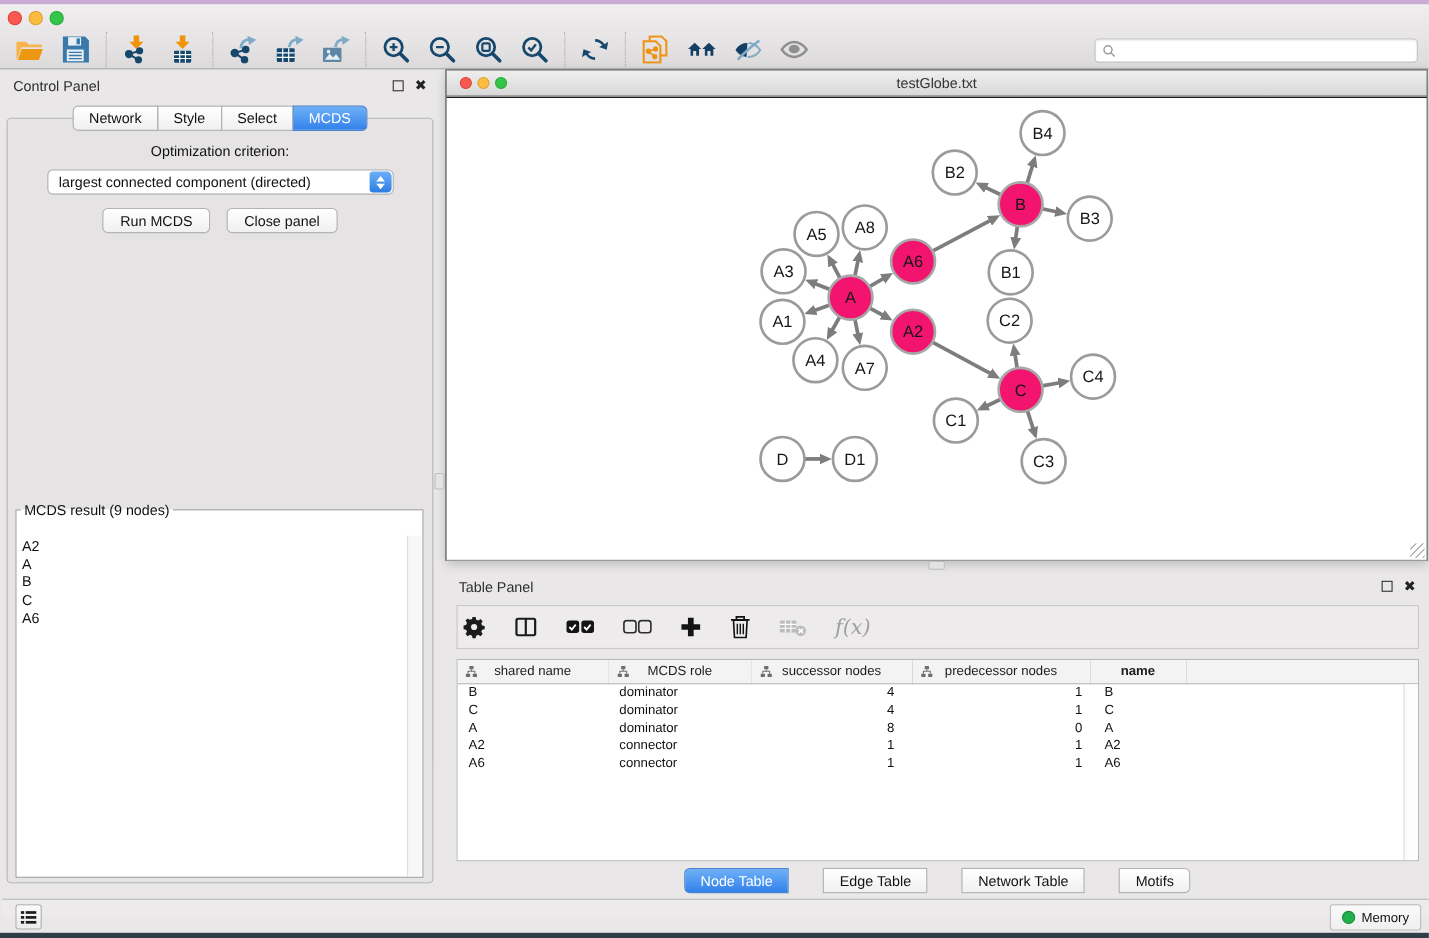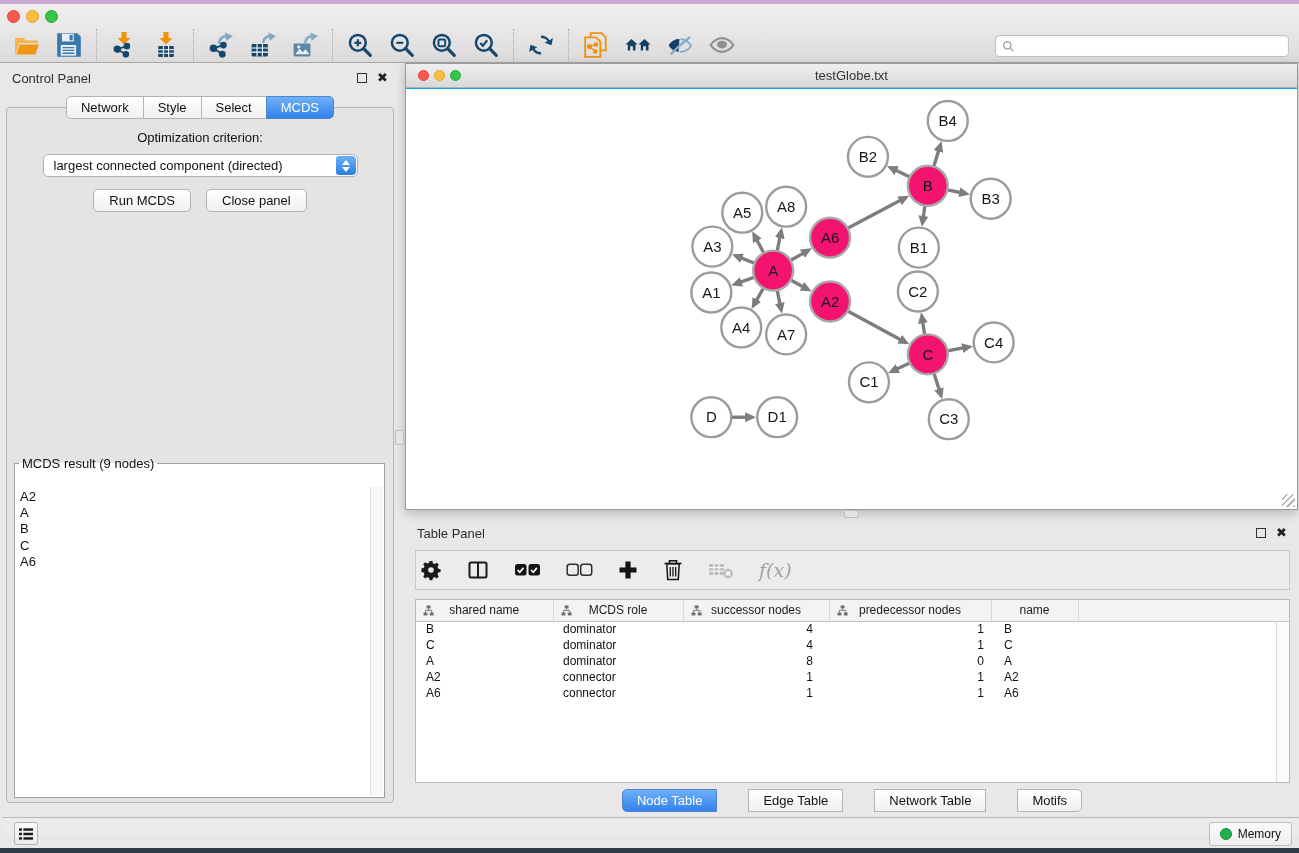--- a/index.html
+++ b/index.html
@@ -61,21 +61,21 @@
   .result-box { position:absolute; left:7px; right:8px; top:348px; bottom:4px; border:1px solid #9f9f9f;
                 background:#fff; padding:0; }
   .result-box legend { font-size:13px; color:#111; margin-left:4px; padding:0 3px; background:transparent; }
   .result-list-wrap { position:absolute; left:1px; right:1px; top:16px; bottom:1px; background:#fff; }
   #result-list { list-style:none; padding:2px 0 0 4px; font-size:13px; color:#111; }
   #result-list li { line-height:16.2px; }
   .scroll-track { position:absolute; right:0; top:0; bottom:0; width:13px; background:#f7f7f7; border-left:1px solid #dcdcdc; }
 
   
   .net-window { position:absolute; left:405px; top:63px; width:893px; height:447px; border:1px solid #9a9a9a;
-                background:#0ea5e9; box-shadow:0 3px 10px rgba(0,0,0,.22); }
+                background:#000000; box-shadow:0 3px 10px rgba(0,0,0,.22); }
   .net-titlebar { position:absolute; top:0; left:0; right:0; height:24px;
                   background:linear-gradient(#efefef,#d8d8d8); border-bottom:1px solid #b3b3b3; }
   .net-titlebar .traffic { top:6px; left:12px; gap:5px; }
   .net-titlebar .light { width:11px; height:11px; }
   .net-title { position:absolute; left:0; right:0; top:0; height:24px; line-height:24px; text-align:center;
                font-size:13px; color:#333; }
   .net-canvas { position:absolute; top:25px; left:0; right:0; bottom:0; background:#fff; }
   #graph-svg { position:absolute; left:0; top:0; width:100%; height:100%; }
   #graph-svg text { font-family:"Liberation Sans","DejaVu Sans",sans-serif; font-size:15px; fill:#161616; }
   .resize-grip { position:absolute; right:2px; bottom:2px; width:13px; height:13px;
@@ -528,21 +528,21 @@
                   <rect x="0.6" y="8.2" width="4.2" height="3.2" fill="#6e6e6e"></rect>
                   <rect x="7.4" y="8.2" width="4.2" height="3.2" fill="#6e6e6e"></rect>
                   <path d="M6.1 3.7v2.1M2.7 8.2V5.8h6.8v2.4" stroke="#6e6e6e" fill="none"></path>
                 </svg></span><span>successor nodes</span></th>
             <th style="width: 162px;"><span class="h-icon"><svg viewBox="0 0 12 12">
                   <rect x="4" y="0.5" width="4.2" height="3.2" fill="#6e6e6e"></rect>
                   <rect x="0.6" y="8.2" width="4.2" height="3.2" fill="#6e6e6e"></rect>
                   <rect x="7.4" y="8.2" width="4.2" height="3.2" fill="#6e6e6e"></rect>
                   <path d="M6.1 3.7v2.1M2.7 8.2V5.8h6.8v2.4" stroke="#6e6e6e" fill="none"></path>
                 </svg></span><span>predecessor nodes</span></th>
-            <th style="width: 87px;"><span>name</span></th>
+            <th style="width: 87px; font-weight: bold;"><span>name</span></th>
             <th class="filler"></th>
           </tr>
         </thead>
       <tbody id="t-body">
           <tr>
             <td class="">B</td>
             <td class="">dominator</td>
             <td class="al-right">4</td>
             <td class="al-right">1</td>
             <td class="">B</td>

